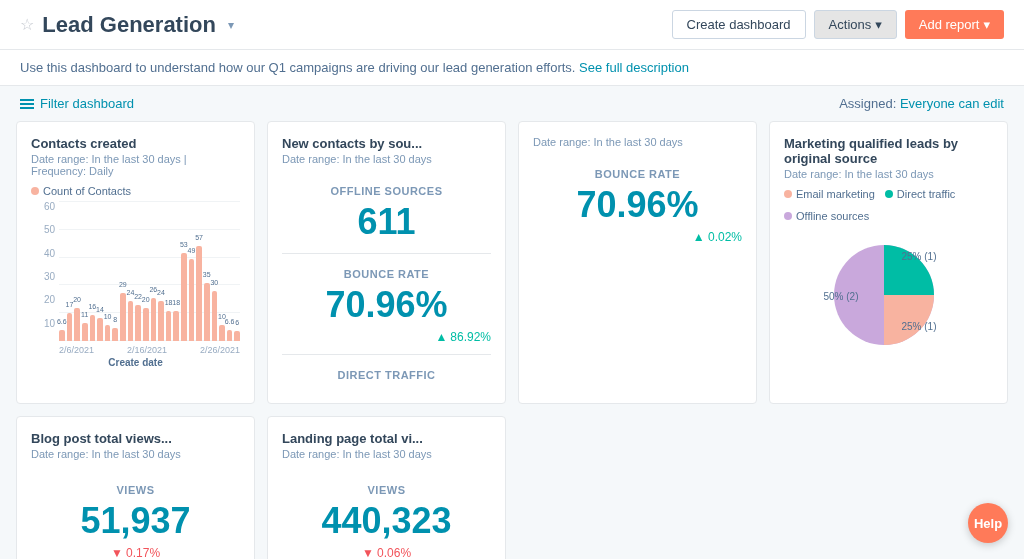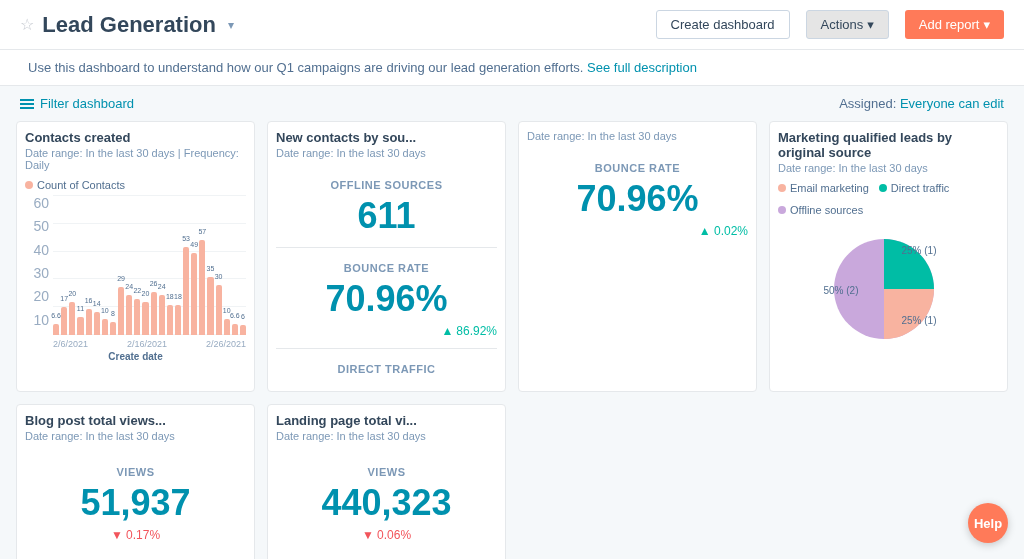--- a/index.html
+++ b/index.html
@@ -4,63 +4,63 @@
   <style>
     * { box-sizing: border-box; margin: 0; padding: 0; }
     body { font-family: -apple-system, BlinkMacSystemFont, 'Segoe UI', Helvetica, Arial, sans-serif; background: #f5f8fa; color: #33475b; font-size: 13px; }
 
     
     .header { background: #fff; border-bottom: 1px solid #e5e8eb; padding: 10px 20px; display: flex; align-items: center; justify-content: space-between; }
     .header-left { display: flex; align-items: center; gap: 8px; }
     .star-icon { color: #c5c9d0; font-size: 16px; }
     .page-title { font-size: 22px; font-weight: 600; color: #33475b; }
     .dropdown-arrow { color: #7c98b6; font-size: 12px; margin-left: 4px; }
-    .header-actions { display: flex; gap: 16px; padding-left: 28px; }
+    .header-actions { display: flex; gap: 8px; padding-left: 28px; }
     .btn { padding: 6px 14px; border-radius: 3px; font-size: 13px; cursor: pointer; font-weight: 500; display: flex; align-items: center; gap: 4px; }
     .btn-outline { border: 1px solid #cbd6e2; background: #fff; color: #33475b; }
     .btn-actions { border: 1px solid #cbd6e2; background: #e5e5e5; color: #33475b; }
     .btn-primary { border: none; background: #ff7a59; color: #fff; }
 
     
-    .sub-header { background: #fff; padding: 10px 28px; border-bottom: 1px solid #e5e8eb; font-size: 13px; color: #516f90; }
+    .sub-header { background: #fff; padding: 10px 20px; border-bottom: 1px solid #e5e8eb; font-size: 13px; color: #516f90; }
     .sub-header a { color: #0091ae; text-decoration: none; font-weight: 500; }
 
     
     .filter-bar { padding: 10px 20px; display: flex; align-items: center; justify-content: space-between; background: #f5f8fa; }
     .filter-left { display: flex; align-items: center; gap: 6px; color: #0091ae; font-weight: 500; cursor: pointer; font-size: 13px; }
     .filter-right { font-size: 13px; color: #516f90; }
     .filter-right a { color: #0091ae; text-decoration: none; font-weight: 500; }
     .hamburger { display: flex; flex-direction: column; gap: 2px; }
     .hamburger span { display: block; width: 14px; height: 2px; background: #0091ae; }
 
     
     .dashboard { padding: 0 16px 16px; display: grid; grid-template-columns: 1fr 1fr 1fr 1fr; gap: 12px; }
 
     
-    .card { background: #fff; border: 1px solid #e5e8eb; border-radius: 4px; padding: 8px; }
+    .card { background: #fff; border: 1px solid #e5e8eb; border-radius: 4px; padding: 14px; }
     .card-title { font-size: 13px; font-weight: 600; color: #33475b; margin-bottom: 2px; }
     .card-subtitle { font-size: 11px; color: #7c98b6; margin-bottom: 8px; }
 
     
     .metric-label { font-size: 11px; color: #7c98b6; text-transform: uppercase; font-weight: 600; letter-spacing: 0.5px; text-align: center; margin-top: 4px; }
     .metric-value { font-size: 36px; font-weight: 700; color: #0091ae; text-align: center; margin: 4px 0; }
     .metric-change { text-align: center; font-size: 12px; display: flex; align-items: center; justify-content: center; gap: 3px; }
     .metric-change.up { color: #00bda5; justify-content: flex-end; }
     .metric-change.down { color: #f2545b; }
     .metric-divider { border-top: 1px solid #e5e8eb; margin: 10px 0; }
     .metric-label2 { font-size: 11px; color: #7c98b6; text-transform: uppercase; font-weight: 600; letter-spacing: 0.5px; text-align: center; padding-top: 4px; }
 
     
     .legend { display: flex; gap: 10px; margin-bottom: 4px; flex-wrap: wrap; }
     .legend-item { display: flex; align-items: center; gap: 4px; font-size: 11px; color: #516f90; }
     .legend-dot { width: 8px; height: 8px; border-radius: 50%; display: inline-block; }
 
     
     .chart-area { position: relative; height: 160px; display: flex; align-items: flex-end; gap: 2px; padding-left: 28px; padding-bottom: 20px; }
-    .y-axis { position: absolute; left: 0; top: 0; bottom: 20px; display: flex; flex-direction: column; justify-content: space-between; font-size: 14px; color: #99acc2; width: 24px; text-align: right; }
+    .y-axis { position: absolute; left: 0; top: 0; bottom: 20px; display: flex; flex-direction: column; justify-content: space-between; font-size: 10px; color: #99acc2; width: 24px; text-align: right; }
     .bars { display: flex; align-items: flex-end; gap: 2px; flex: 1; height: 100%; }
     .bar { background: #f8b3a0; border-radius: 2px 2px 0 0; flex: 1; min-width: 4px; position: relative; }
     .bar-label { position: absolute; top: -12px; left: 50%; transform: translateX(-50%); font-size: 7px; color: #516f90; white-space: nowrap; }
     .x-axis { display: flex; justify-content: space-between; padding-left: 28px; font-size: 9px; color: #99acc2; margin-top: -16px; }
     .chart-x-label { text-align: center; font-size: 10px; color: #516f90; font-weight: 600; margin-top: 2px; }
 
     
     .pie-container { display: flex; align-items: center; justify-content: center; margin: 8px 0; }
 
     

